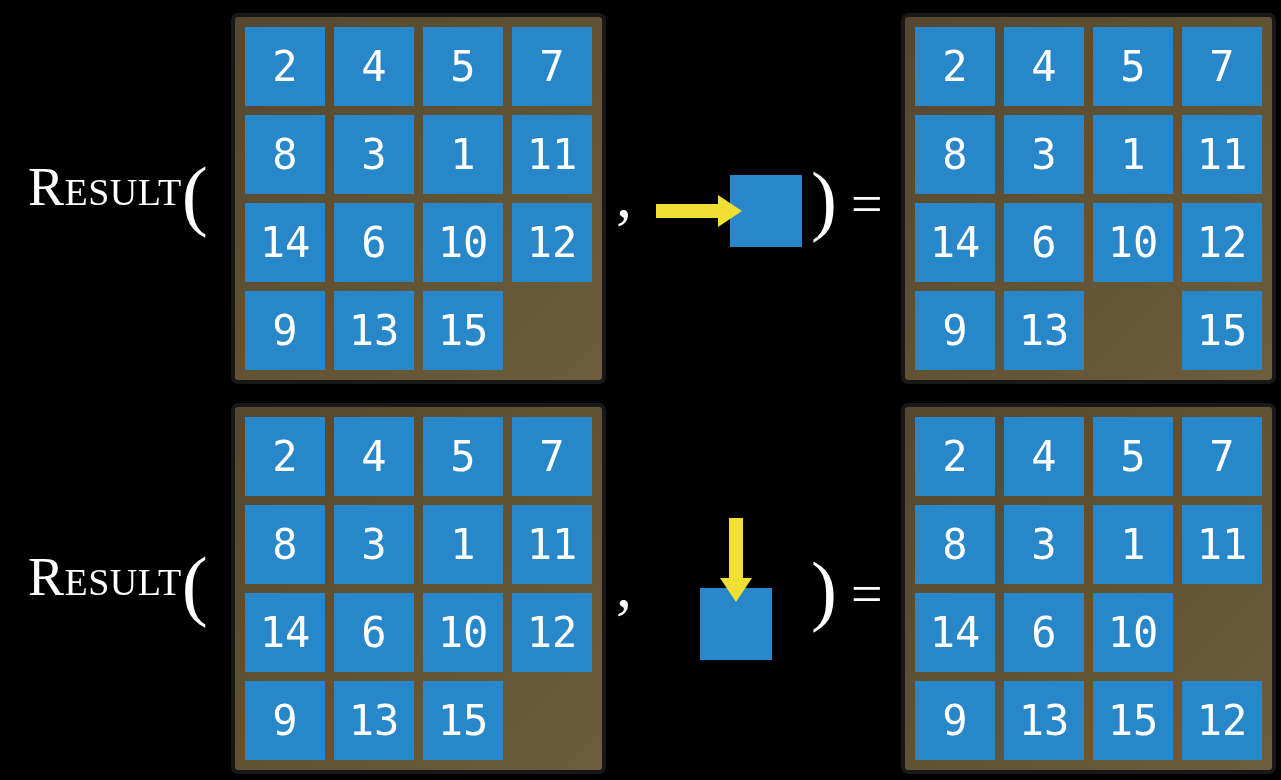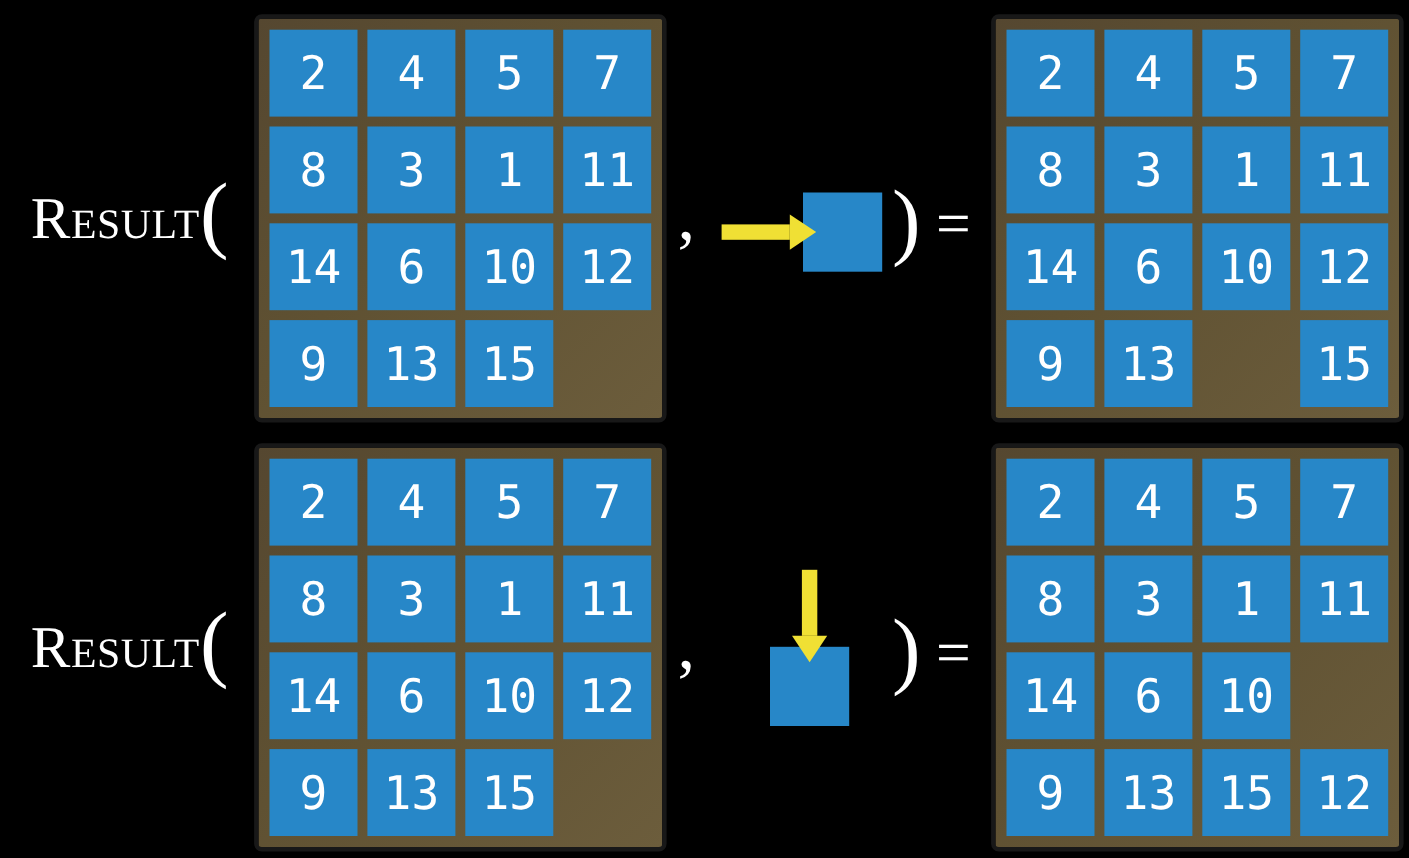--- a/index.html
+++ b/index.html
@@ -15,21 +15,21 @@
     overflow: hidden;
     font-family: "Liberation Serif", serif;
   }
 
   
   .fn-label {
     position: absolute;
     left: 28px;
     height: 76px;
     display: flex;
-    align-items: center;
+    align-items: flex-start;
     color: var(--text, #fff);
     white-space: nowrap;
   }
   .fn-name {
     font-size: 54px;
     font-variant: small-caps;
     letter-spacing: 0.5px;
     line-height: 1;
   }
   .big-paren {

